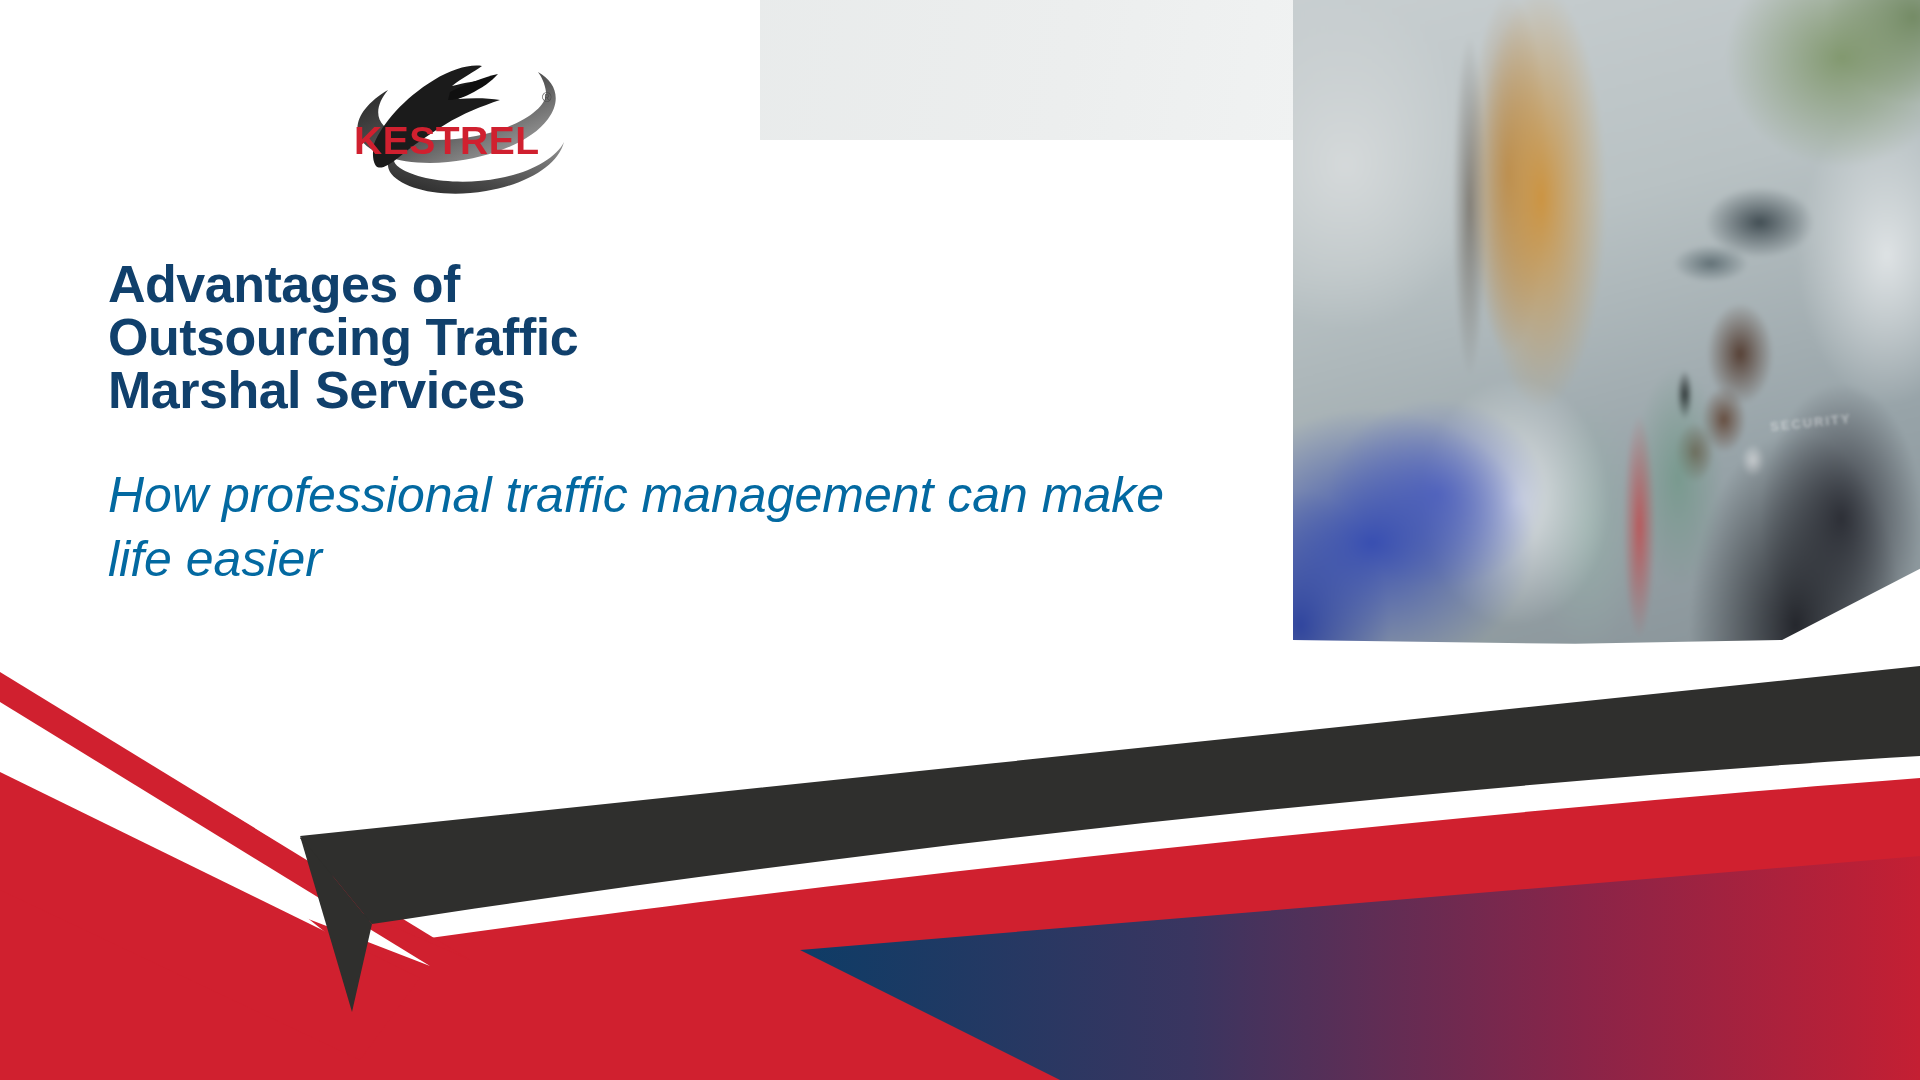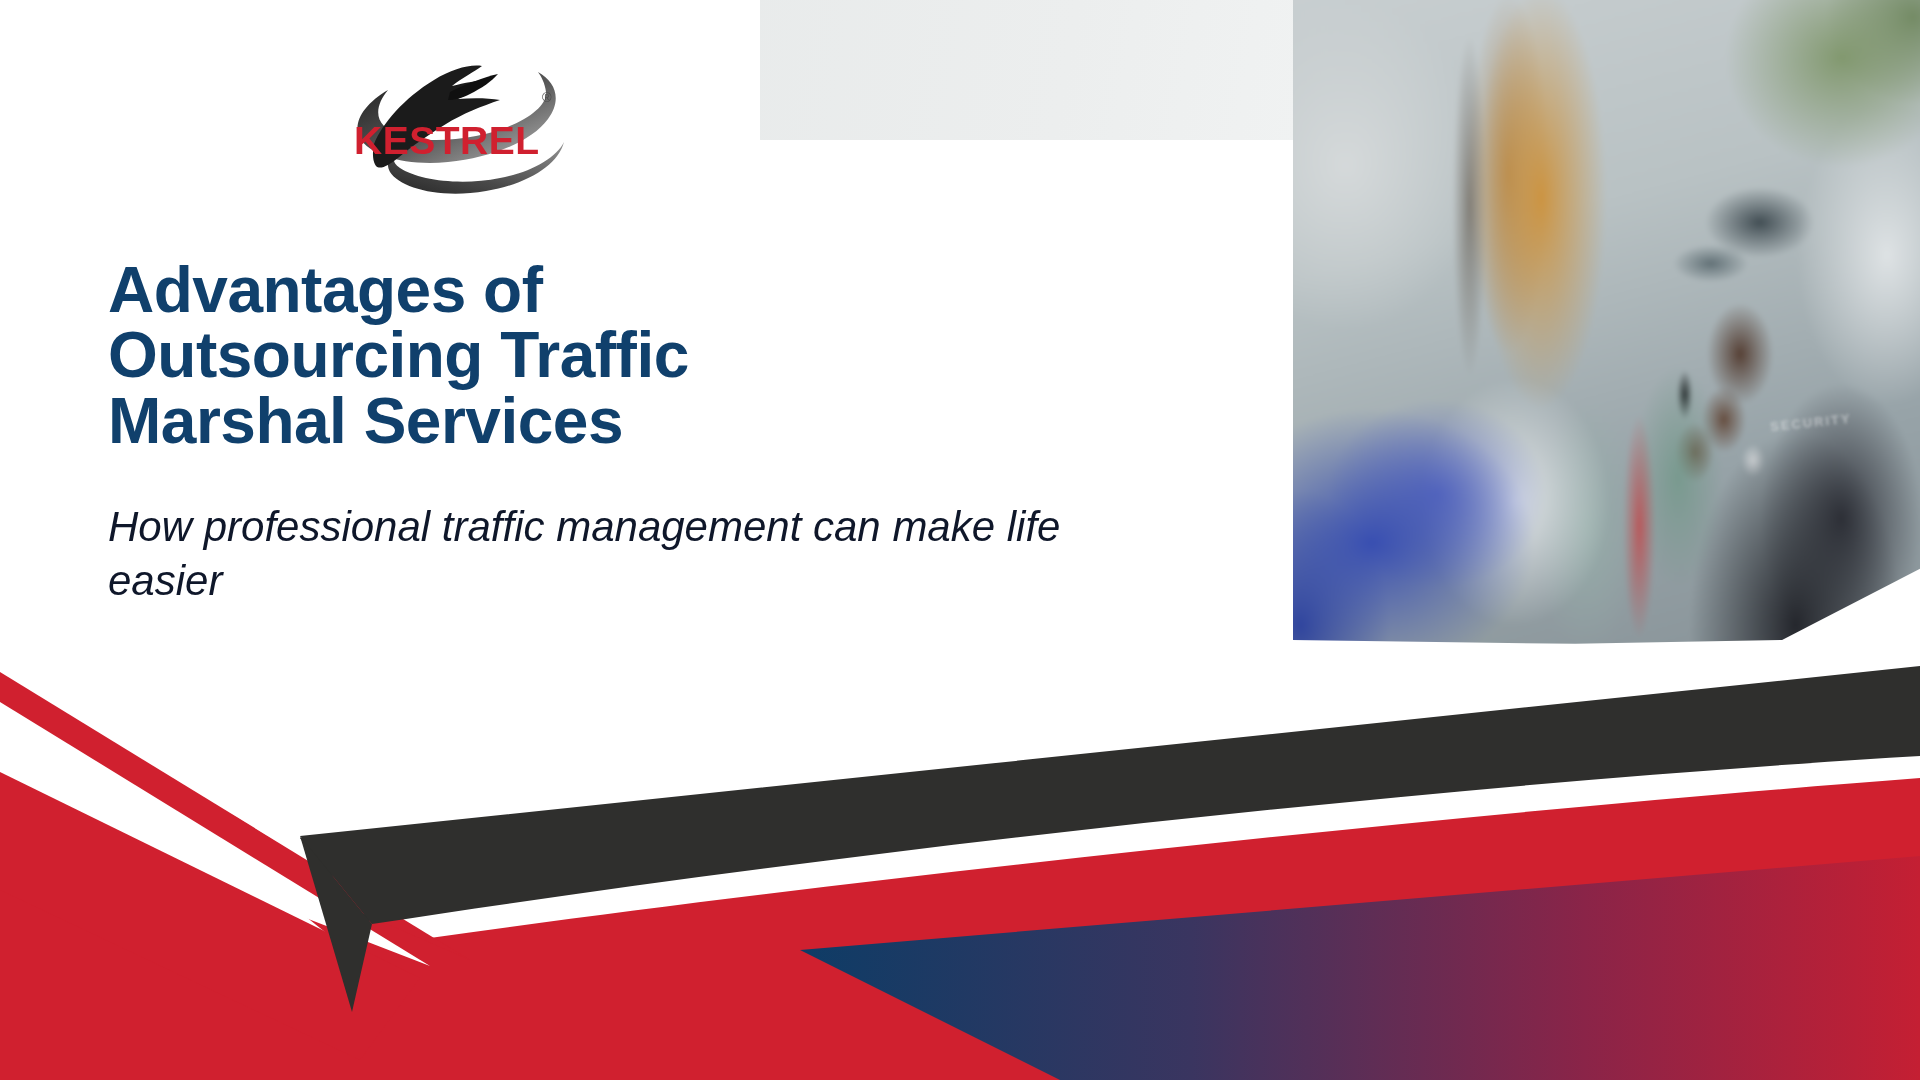--- a/index.html
+++ b/index.html
@@ -63,33 +63,33 @@
     left: 108px;
     top: 258px;
     width: 1140px;
     z-index: 6;
   }
   .slide-title {
     margin: 0;
     color: #10406c;
     font-family: "Liberation Sans", sans-serif;
     font-weight: bold;
-    font-size: 64px;
+    font-size: 52px;
     line-height: 1.02;
     letter-spacing: -0.5px;
     white-space: pre-line;
   }
   .slide-subtitle {
     margin: 0;
     margin-top: 46px;
-    color: #0f172a;
+    color: #0369a1;
     font-family: "Liberation Sans", sans-serif;
     font-style: italic;
     font-weight: normal;
-    font-size: 42px;
+    font-size: 50px;
     line-height: 1.28;
     max-width: 1060px;
   }
 
   
   .photo-wrap {
     position: absolute;
     left: 1293px;
     top: 0;
     width: 627px;

